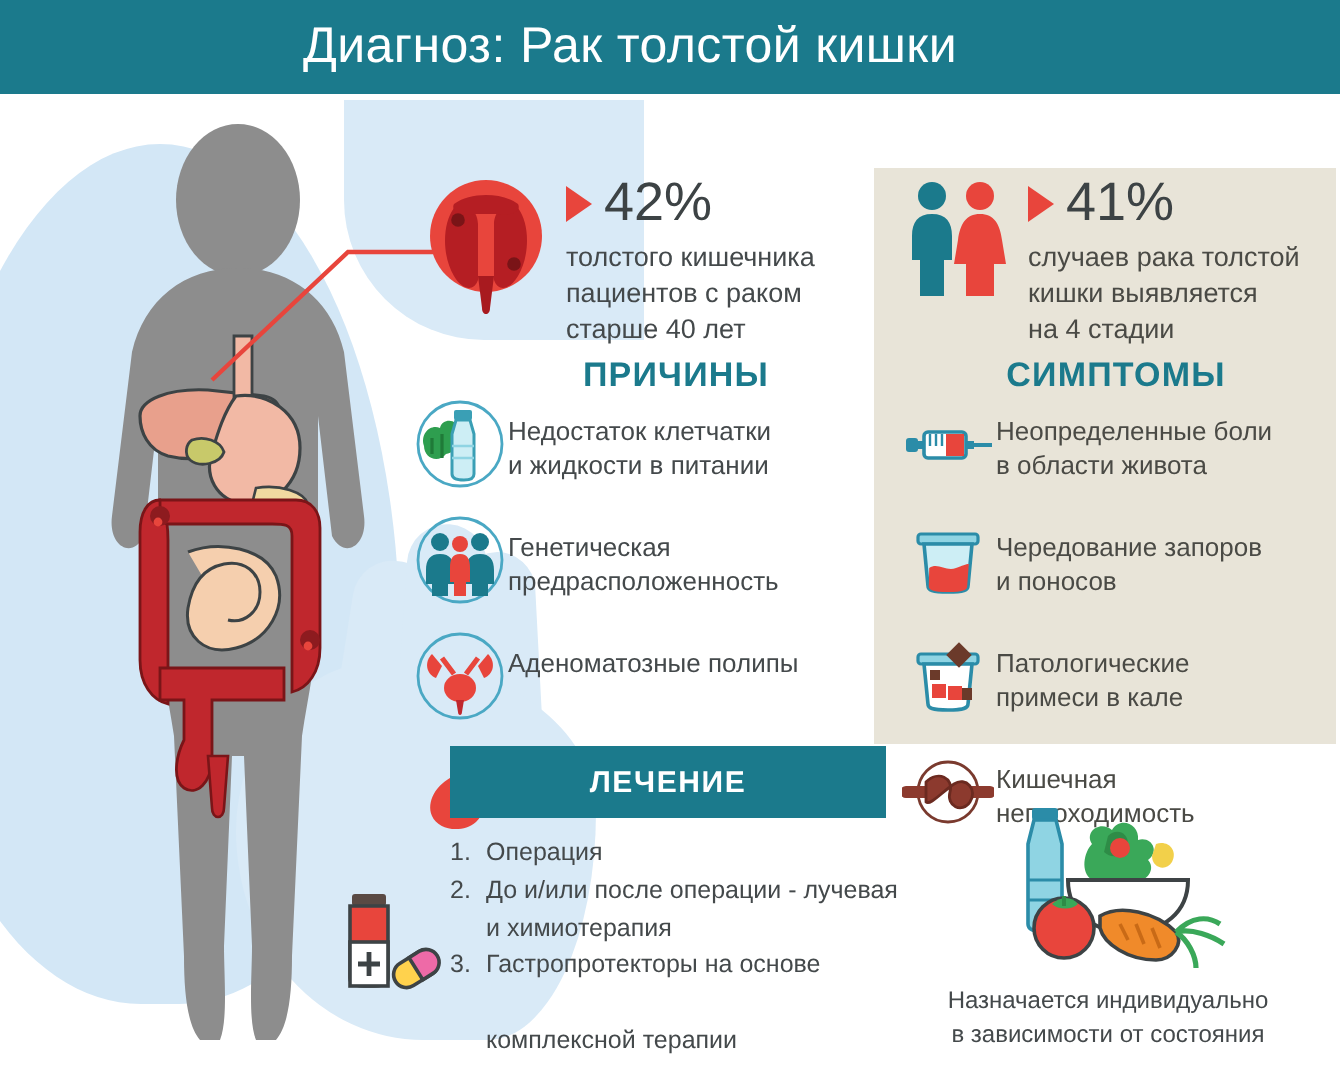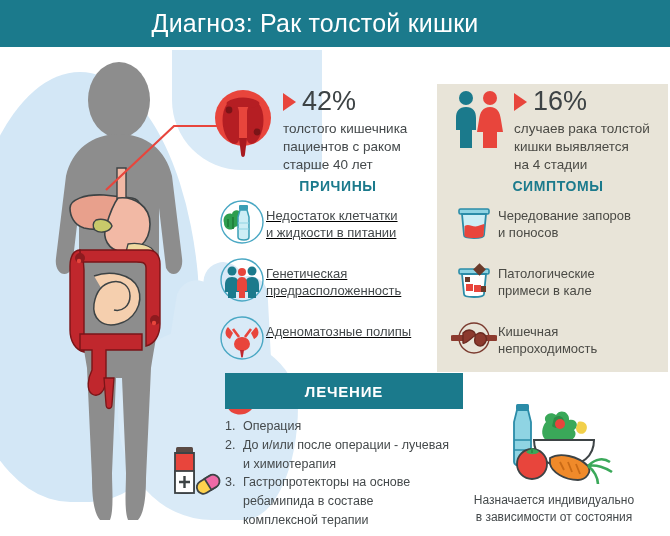--- a/index.html
+++ b/index.html
@@ -81,41 +81,41 @@
     border-left:13px solid #e8453c;margin-right:6px;
   }
   .pct{font-size:27px;color:#3d4345;font-weight:400;line-height:1;}
   .stat-desc{
     font-size:13.5px;color:#44494b;line-height:1.33;margin-top:5px;
   }
   .stat-right .stat-desc{color:#4a4a45;}
 
   
   .sec-title{
-    position:absolute;font-size:14px;font-weight:700;color:#1b7a8c;
+    position:absolute;font-size:17px;font-weight:700;color:#1b7a8c;
     letter-spacing:.6px;text-align:center;
   }
   #causes-title{left:263px;top:178px;width:150px;}
   #symptoms-title{left:478px;top:178px;width:160px;}
   #diet-title{left:443px;top:384px;width:222px;}
 
   
   .blist{position:absolute;}
-  #causes-list{left:218px;top:198px;width:208px;text-decoration:underline;}
+  #causes-list{left:206px;top:198px;width:208px;}
   #symptoms-list{left:450px;top:198px;width:214px;}
   .bitem{display:flex;align-items:flex-start;margin-bottom:10px;}
   .bicon{flex:0 0 48px;height:48px;display:flex;align-items:center;justify-content:center;}
   .blabel{
     font-size:13px;color:#44494b;line-height:1.32;padding-top:9px;
   }
   #symptoms-list .blabel{color:#4a4a45;}
 
   
   .treat-banner{
-    position:absolute;left:225px;top:373px;width:238px;height:36px;
+    position:absolute;left:225px;top:373px;width:218px;height:36px;
     background:#1b7a8c;display:flex;align-items:center;justify-content:center;
   }
   .treat-banner span{color:#fff;font-size:15px;font-weight:700;letter-spacing:.8px;}
   .treat-list{position:absolute;left:225px;top:417px;width:240px;}
   .tline{
     font-size:12.5px;color:#44494b;line-height:1.5;display:flex;
   }
   .tnum{flex:0 0 18px;}
   .tcont{flex:1 1 auto;}
   .pill-icon{position:absolute;left:166px;top:445px;width:56px;height:52px;}
@@ -238,21 +238,21 @@
           </g>
           <g fill="#e8453c">
             <circle cx="38" cy="10" r="7"></circle>
             <path d="M38 19 C31 19 28 24 27 32 L25 44 L31 44 L31 60 L45 60 L45 44 L51 44 L49 32 C48 24 45 19 38 19 Z"></path>
           </g>
         </svg>
       </div>
       <div class="stat-text">
         <div class="stat-head">
           <span class="tri"></span>
-          <span class="pct">16%</span>
+          <span class="pct">41%</span>
         </div>
         <div class="stat-desc">
           <div>случаев рака толстой</div>
           <div>кишки выявляется</div>
           <div>на 4 стадии</div>
         </div>
       </div>
     </div>
   </div>
 
@@ -325,20 +325,37 @@
       </div>
       <div class="blabel">
         <div>Запоры</div>
       </div>
     </div>
   </div>
 
   <div class="sec-title" id="symptoms-title">СИМПТОМЫ</div>
   <div class="blist" id="symptoms-list">
 
+    <div class="bitem">
+      <div class="bicon">
+        <svg width="46" height="46" viewBox="0 0 46 46">
+          <rect x="2" y="20" width="6" height="7" rx="1.5" fill="#2b8ca8"></rect>
+          <rect x="8" y="21.5" width="4" height="4" fill="#2b8ca8"></rect>
+          <rect x="11" y="17" width="21" height="13" rx="2" fill="#ffffff" stroke="#2b8ca8" stroke-width="1.8"></rect>
+          <path d="M22 18 L31 18 L31 29 L22 29 Z" fill="#e8453c"></path>
+          <path d="M14 18 L14 24 M17 18 L17 24 M20 18 L20 24" stroke="#2b8ca8" stroke-width="1.2"></path>
+          <rect x="32" y="21.5" width="4" height="4" fill="#2b8ca8"></rect>
+          <path d="M36 23.5 L45 23.5" stroke="#2b8ca8" stroke-width="2"></path>
+        </svg>
+      </div>
+      <div class="blabel">
+        <div>Неопределенные боли</div>
+        <div>в области живота</div>
+      </div>
+    </div>
 
     <div class="bitem">
       <div class="bicon">
         <svg width="46" height="46" viewBox="0 0 46 46">
           <rect x="8" y="10" width="30" height="5" rx="1.5" fill="#8fd4e3" stroke="#2b8ca8" stroke-width="1.6"></rect>
           <path d="M11 15 L35 15 L33 36 C33 38 31 39 23 39 C15 39 13 38 13 36 Z" fill="#cdeef5" stroke="#2b8ca8" stroke-width="1.8"></path>
           <path d="M13.6 27 C18 24 22 29 27 27 C30 26 32 25 33.4 25 L32.6 36
                    C32.6 38 30.6 39 23 39 C15.4 39 13.4 38 13.4 36 Z" fill="#e8453c"></path>
         </svg>
       </div>
@@ -408,21 +425,21 @@
       <span class="tnum">2.</span>
       <span class="tcont">
         <span>До и/или после операции - лучевая</span><br>
         <span>и химиотерапия</span>
       </span>
     </div>
     <div class="tline">
       <span class="tnum">3.</span>
       <span class="tcont">
         <span>Гастропротекторы на основе</span><br>
-        <span>ребамипида в составе</span><br>
+        <br>
         <span>комплексной терапии</span>
       </span>
     </div>
   </div>
 
   <div class="diet-icon">
     <svg width="120" height="88" viewBox="0 0 120 88">
 
       <rect x="22" y="4" width="13" height="6" rx="1.5" fill="#2b8ca8"></rect>
       <path d="M23 10 L34 10 L37 22 L37 62 C37 65 34 66 28.5 66 C23 66 20 65 20 62 L20 22 Z" fill="#8fd4e3" stroke="#2b8ca8" stroke-width="1.8"></path>

